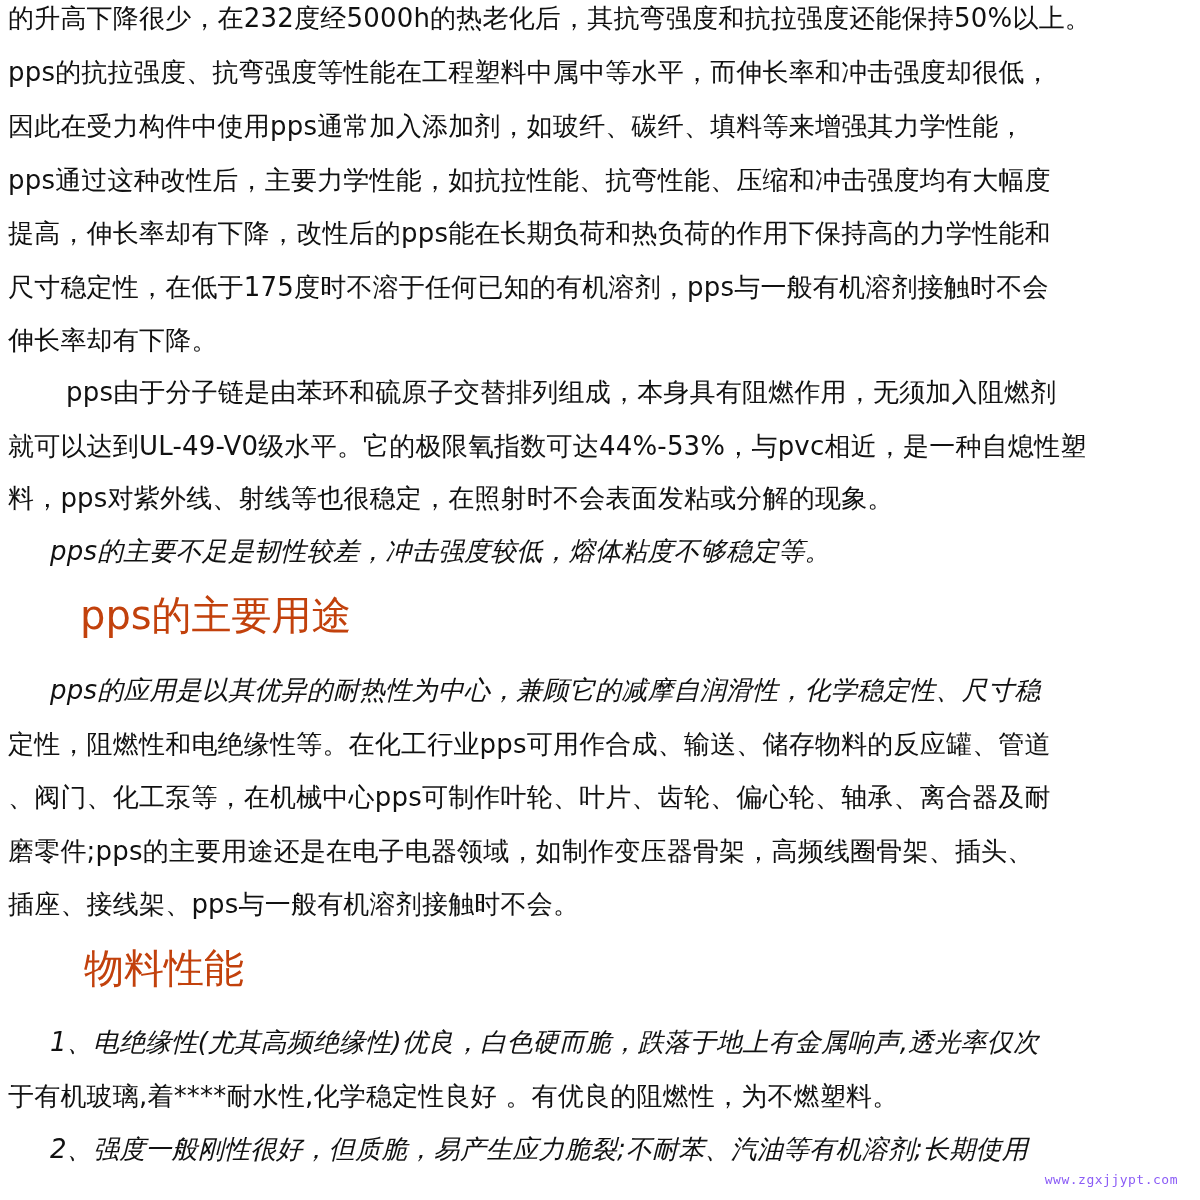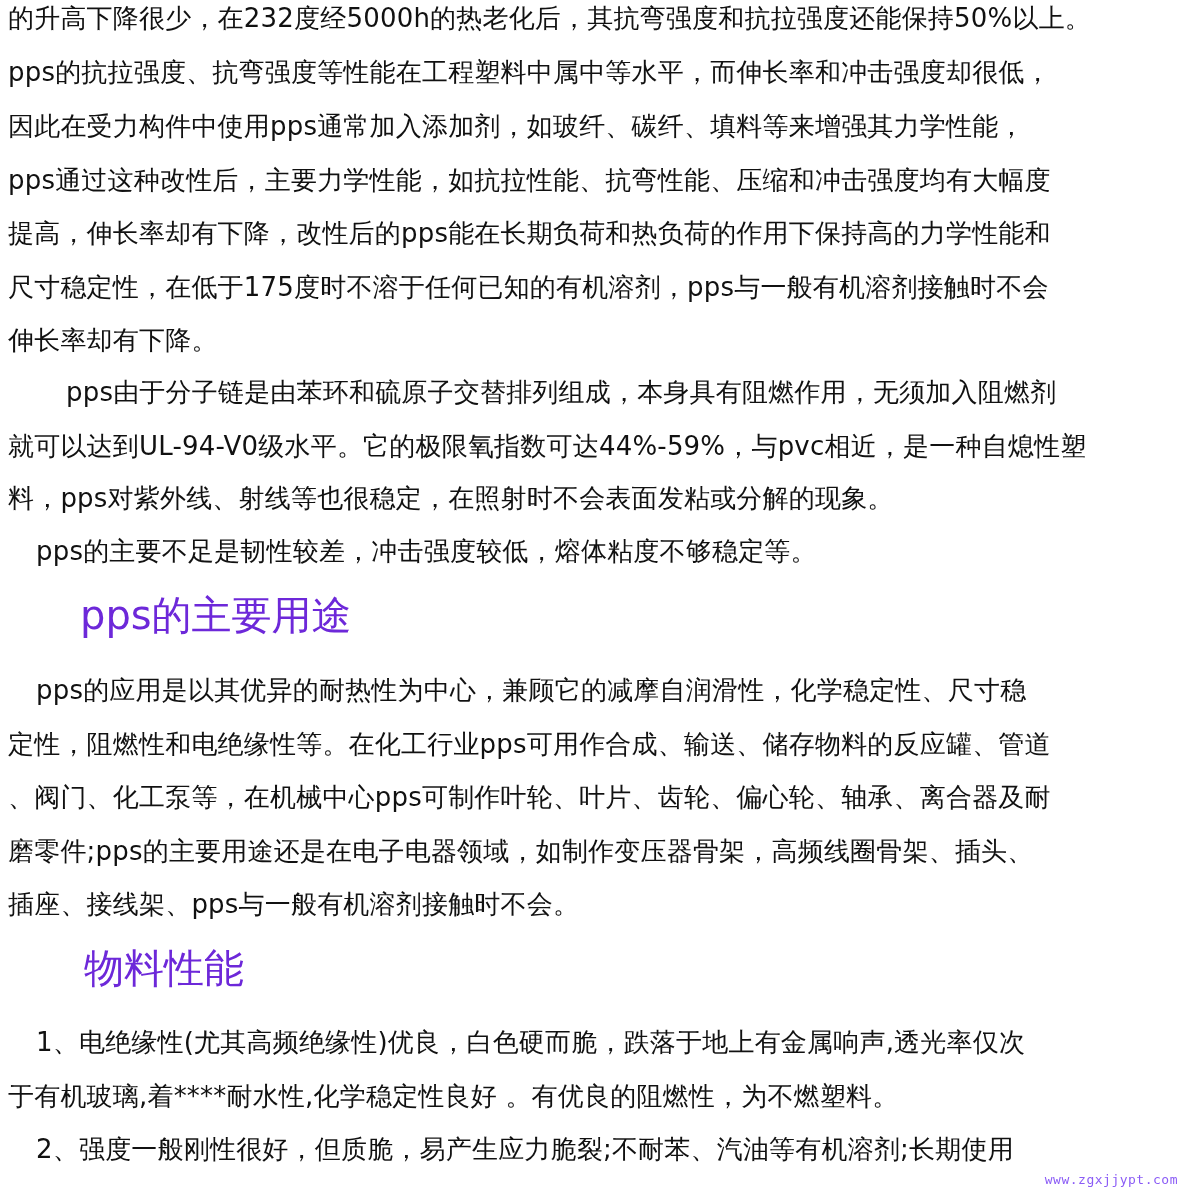--- a/index.html
+++ b/index.html
@@ -1,38 +1,38 @@
 <!DOCTYPE html>
 <html><head>
   <meta charset="utf-8">
   <style>
     html, body { margin: 0; padding: 0; background: #ffffff; }
     body { width: 1200px; height: 1200px; position: relative; overflow: hidden;
       font-family: "DejaVu Sans", "Liberation Sans", sans-serif; color: #111111; }
     .line { position: absolute; left: 8px; font-size: 26px; line-height: 30px; white-space: nowrap; letter-spacing: 0.2px; }
     .indent2 { left: 66px; }
-    .indent1 { left: 36px; }
-    .heading { position: absolute; font-size: 40px; line-height: 46px; white-space: nowrap; color: #6d28d9; }
+    .indent1 { left: 50px; font-style: italic; }
+    .heading { position: absolute; font-size: 40px; line-height: 46px; white-space: nowrap; color: #c2410c; }
     .watermark { position: absolute; right: 22px; top: 1172px; font-family: "DejaVu Sans Mono", monospace;
       font-size: 13px; color: #8b5cf6; letter-spacing: 0.5px; }
   </style>
 </head>
 <body>
 
 <div>
   <div class="line" style="top:3px">的升高下降很少，在232度经5000h的热老化后，其抗弯强度和抗拉强度还能保持50%以上。</div>
   <div class="line" style="top:57px">pps的抗拉强度、抗弯强度等性能在工程塑料中属中等水平，而伸长率和冲击强度却很低，</div>
   <div class="line" style="top:111px">因此在受力构件中使用pps通常加入添加剂，如玻纤、碳纤、填料等来增强其力学性能，</div>
   <div class="line" style="top:165px">pps通过这种改性后，主要力学性能，如抗拉性能、抗弯性能、压缩和冲击强度均有大幅度</div>
   <div class="line" style="top:218px">提高，伸长率却有下降，改性后的pps能在长期负荷和热负荷的作用下保持高的力学性能和</div>
   <div class="line" style="top:272px">尺寸稳定性，在低于175度时不溶于任何已知的有机溶剂，pps与一般有机溶剂接触时不会</div>
   <div class="line" style="top:325px">伸长率却有下降。</div>
 
   <div class="line indent2" style="top:377px">pps由于分子链是由苯环和硫原子交替排列组成，本身具有阻燃作用，无须加入阻燃剂</div>
-  <div class="line" style="top:431px">就可以达到UL-94-V0级水平。它的极限氧指数可达44%-59%，与pvc相近，是一种自熄性塑</div>
+  <div class="line" style="top:431px">就可以达到UL-49-V0级水平。它的极限氧指数可达44%-53%，与pvc相近，是一种自熄性塑</div>
   <div class="line" style="top:483px">料，pps对紫外线、射线等也很稳定，在照射时不会表面发粘或分解的现象。</div>
 
   <div class="line indent1" style="top:536px">pps的主要不足是韧性较差，冲击强度较低，熔体粘度不够稳定等。</div>
 
   <div class="heading" style="left:80px; top:592px">pps的主要用途</div>
 
   <div class="line indent1" style="top:675px">pps的应用是以其优异的耐热性为中心，兼顾它的减摩自润滑性，化学稳定性、尺寸稳</div>
   <div class="line" style="top:729px">定性，阻燃性和电绝缘性等。在化工行业pps可用作合成、输送、储存物料的反应罐、管道</div>
   <div class="line" style="top:782px">、阀门、化工泵等，在机械中心pps可制作叶轮、叶片、齿轮、偏心轮、轴承、离合器及耐</div>
   <div class="line" style="top:836px">磨零件;pps的主要用途还是在电子电器领域，如制作变压器骨架，高频线圈骨架、插头、</div>

